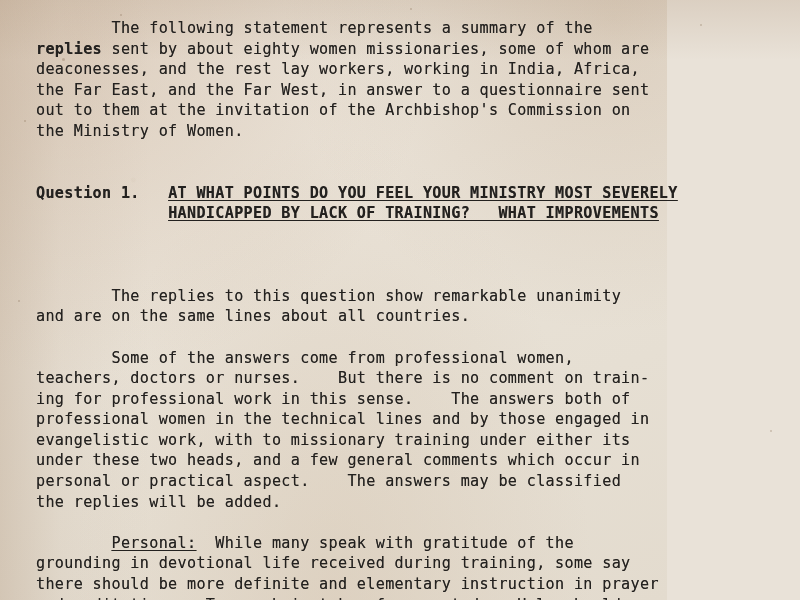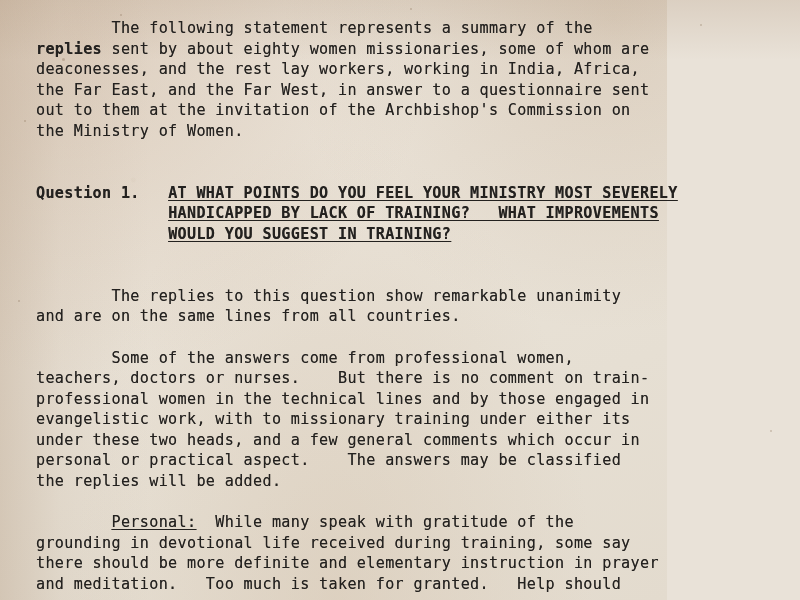--- a/index.html
+++ b/index.html
@@ -110,32 +110,33 @@
     <div class="line">deaconesses, and the rest lay workers, working in India, Africa,</div>
     <div class="line">the Far East, and the Far West, in answer to a questionnaire sent</div>
     <div class="line">out to them at the invitation of the Archbishop's Commission on</div>
     <div class="line">the Ministry of Women.</div>
 
     <div class="blank"></div>
     <div class="blank"></div>
 
     <div class="line"><span class="bold">Question 1.</span><span>   </span><span class="ul bold">AT WHAT POINTS DO YOU FEEL YOUR MINISTRY MOST SEVERELY</span></div>
     <div class="line"><span>              </span><span class="ul bold">HANDICAPPED BY LACK OF TRAINING?   WHAT IMPROVEMENTS</span></div>
-    <div class="line"><span>              </span><span class="ul bold">WOULD YOU SUGGEST IN TRAINING?</span></div>
+    <div class="line"><span>              </span></div>
 
     <div class="blank"></div>
     <div class="blank"></div>
 
     <div class="line">        The replies to this question show remarkable unanimity</div>
-    <div class="line">and are on the same lines from all countries.</div>
+    <div class="line">and are on the same lines about all countries.</div>
 
     <div class="blank"></div>
 
     <div class="line">        Some of the answers come from professional women,</div>
     <div class="line">teachers, doctors or nurses.    But there is no comment on train-</div>
+    <div class="line">ing for professional work in this sense.    The answers both of</div>
     <div class="line">professional women in the technical lines and by those engaged in</div>
     <div class="line">evangelistic work, with to missionary training under either its</div>
     <div class="line">under these two heads, and a few general comments which occur in</div>
     <div class="line">personal or practical aspect.    The answers may be classified</div>
     <div class="line">the replies will be added.</div>
 
     <div class="blank"></div>
 
     <div class="line"><span>        </span><span class="ul">Personal:</span><span>  While many speak with gratitude of the</span></div>
     <div class="line">grounding in devotional life received during training, some say</div>

